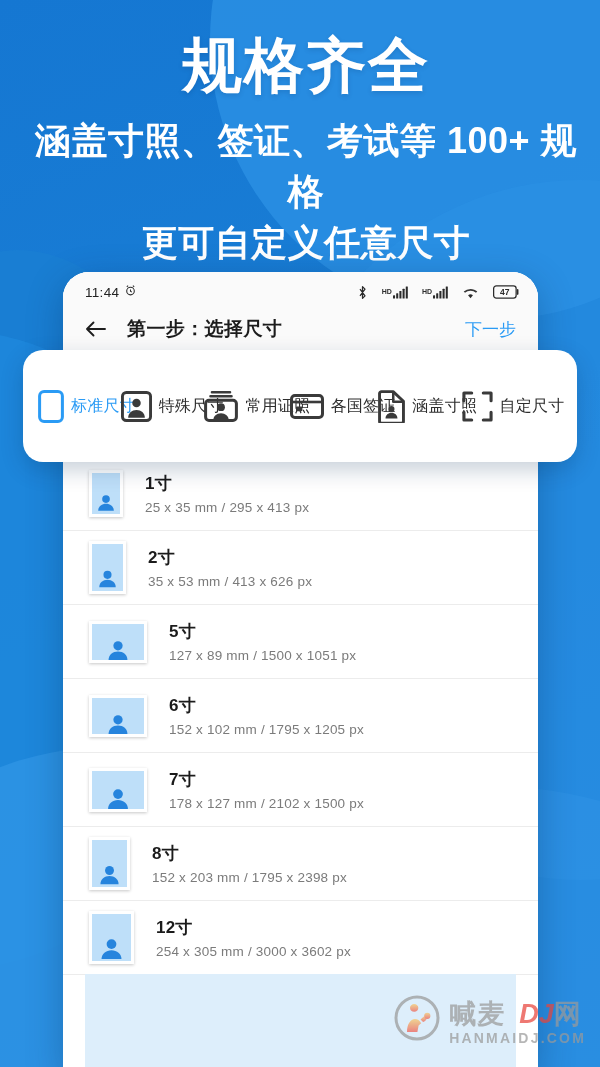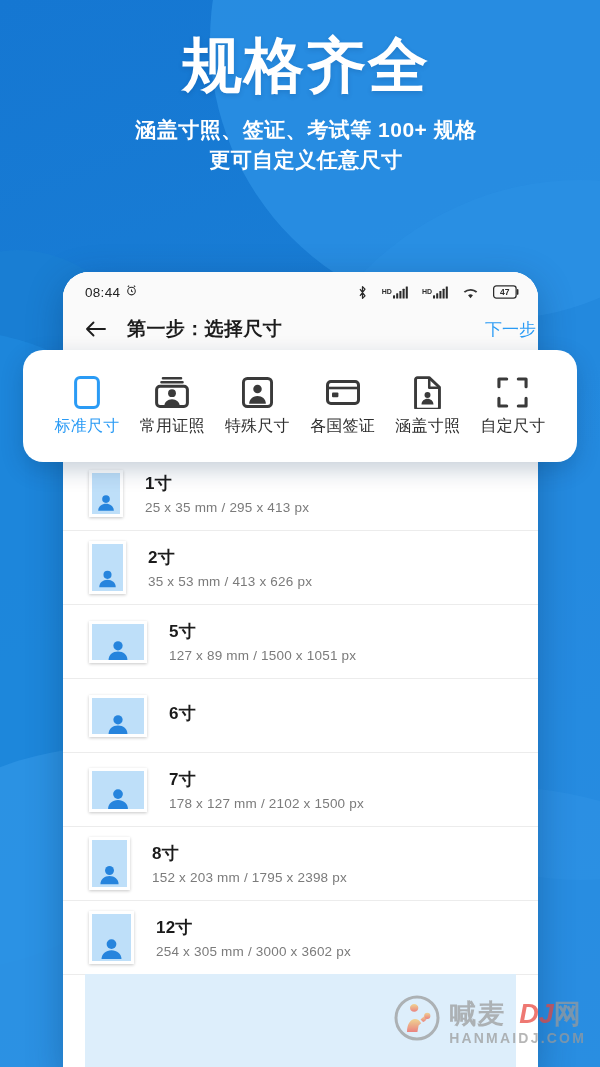--- a/index.html
+++ b/index.html
@@ -79,21 +79,21 @@
   }
   .headline-main {
     font-size: 60px;
     line-height: 1.08;
     font-weight: 700;
     letter-spacing: 2px;
     margin: 0 0 16px 0;
     text-shadow: 0 2px 5px rgba(0,40,90,.16);
   }
   .headline-sub {
-    font-size: 21px;
+    font-size: 36px;
     line-height: 1.42;
     font-weight: 600;
     margin: 11px;
     letter-spacing: .5px;
   }
   .headline-sub .line { display: block; }
 
   
   .phone {
     position: absolute;
@@ -129,21 +129,21 @@
   .sb-time { font-size: 13.5px; letter-spacing: .3px; color: #222; }
   .sb-right { display: flex; align-items: center; gap: 14px; }
   .sb-right svg { display: block; }
   .hd-pair { display: flex; align-items: flex-end; gap: 1px; }
 
   
   .appbar {
     height: 46px;
     display: flex;
     align-items: center;
-    padding: 0 2px 0 20px;
+    padding: 0 22px 0 20px;
     background: #fafafa;
     position: relative;
   }
   .appbar-back {
     width: 26px; height: 26px;
     display: flex; align-items: center; justify-content: center;
     color: #1e1e1e;
     cursor: pointer;
   }
   .appbar-title {
@@ -233,21 +233,21 @@
     border-radius: 20px;
     box-shadow: 0 8px 22px rgba(3,40,80,.22);
     display: flex;
     align-items: center;
     justify-content: space-between;
     padding: 0 22px;
     z-index: 10;
   }
   .tab-item {
     display: flex;
-    flex-direction: column;
+    flex-direction: row;
     align-items: center;
     justify-content: center;
     gap: 7px;
     cursor: pointer;
     width: 84px;
   }
   .tab-icon {
     height: 34px;
     display: flex;
     align-items: center;
@@ -321,21 +321,21 @@
       <span class="line">涵盖寸照、签证、考试等 100+ 规格</span>
       <span class="line">更可自定义任意尺寸</span>
     </p>
   </div>
 
   <div class="phone">
     <div class="phone-screen">
 
       <div class="statusbar">
         <div class="sb-left">
-          <span class="sb-time">08:44</span>
+          <span class="sb-time">11:44</span>
           <span>
             <svg width="13" height="13" viewBox="0 0 24 24" fill="none" stroke="#2b2b2b" stroke-width="2">
               <circle cx="12" cy="13" r="7"></circle>
               <path d="M12 10v3.5l2.3 1.6"></path>
               <path d="M5.2 5.2l2.4-2.2M18.8 5.2l-2.4-2.2"></path>
             </svg>
           </span>
         </div>
         <div class="sb-right">
           <span>
@@ -428,20 +428,21 @@
           </div>
           <div class="size-row">
             <div class="thumb" style="width: 58px; height: 42px;">
               <svg width="30" height="20" viewBox="0 0 24 22" fill="#2684dd">
                 <circle cx="12" cy="6.4" r="5.1"></circle>
                 <path d="M1.6 22c0-5.6 4.7-9.3 10.4-9.3S22.4 16.4 22.4 22H1.6z"></path>
               </svg>
             </div>
             <div class="row-text">
               <div class="row-title">6寸</div>
+              <div class="row-sub">152 x 102 mm  /  1795 x 1205 px</div>
             </div>
           </div>
           <div class="size-row">
             <div class="thumb" style="width: 58px; height: 44px;">
               <svg width="30" height="21" viewBox="0 0 24 22" fill="#2684dd">
                 <circle cx="12" cy="6.4" r="5.1"></circle>
                 <path d="M1.6 22c0-5.6 4.7-9.3 10.4-9.3S22.4 16.4 22.4 22H1.6z"></path>
               </svg>
             </div>
             <div class="row-text">
@@ -480,41 +481,41 @@
   </div>
 
   <div class="tab-card">
       <div class="tab-item active">
         <div class="tab-icon">
           <svg width="26" height="33" viewBox="0 0 26 33" fill="none" stroke="currentColor" stroke-width="3">
             <rect x="1.6" y="1.6" width="22.8" height="29.8" rx="4.5"></rect>
           </svg>
         </div>
         <div class="tab-label">标准尺寸</div>
+      </div>
+      <div class="tab-item">
+        <div class="tab-icon">
+          <svg width="31" height="31" viewBox="0 0 32 32" fill="none">
+            <rect x="1.5" y="1.5" width="29" height="29" rx="4" stroke="currentColor" stroke-width="3"></rect>
+            <circle cx="16" cy="12.4" r="4.4" fill="currentColor"></circle>
+            <path d="M7.4 27.5c0-4.7 3.9-7.8 8.6-7.8s8.6 3.1 8.6 7.8H7.4z" fill="currentColor"></path>
+          </svg>
+        </div>
+        <div class="tab-label">特殊尺寸</div>
       </div>
       <div class="tab-item">
         <div class="tab-icon">
           <svg width="34" height="32" viewBox="0 0 34 32" fill="none">
             <path d="M8 2.2h18M6.5 6.2h21" stroke="currentColor" stroke-width="2.6" stroke-linecap="round"></path>
             <rect x="1.6" y="10.2" width="30.8" height="20.2" rx="3.4" stroke="currentColor" stroke-width="3"></rect>
             <circle cx="17" cy="17.2" r="3.9" fill="currentColor"></circle>
             <path d="M9.2 30.4c0-4.3 3.5-7.2 7.8-7.2s7.8 2.9 7.8 7.2H9.2z" fill="currentColor"></path>
           </svg>
         </div>
         <div class="tab-label">常用证照</div>
-      </div>
-      <div class="tab-item">
-        <div class="tab-icon">
-          <svg width="31" height="31" viewBox="0 0 32 32" fill="none">
-            <rect x="1.5" y="1.5" width="29" height="29" rx="4" stroke="currentColor" stroke-width="3"></rect>
-            <circle cx="16" cy="12.4" r="4.4" fill="currentColor"></circle>
-            <path d="M7.4 27.5c0-4.7 3.9-7.8 8.6-7.8s8.6 3.1 8.6 7.8H7.4z" fill="currentColor"></path>
-          </svg>
-        </div>
-        <div class="tab-label">特殊尺寸</div>
       </div>
       <div class="tab-item">
         <div class="tab-icon">
           <svg width="34" height="25" viewBox="0 0 34 25" fill="none">
             <rect x="1.5" y="1.5" width="31" height="22" rx="3.4" stroke="currentColor" stroke-width="3"></rect>
             <path d="M1.5 8h31" stroke="currentColor" stroke-width="2.6"></path>
             <rect x="6" y="12.6" width="6.4" height="4.6" rx="1" fill="currentColor"></rect>
           </svg>
         </div>
         <div class="tab-label">各国签证</div>

